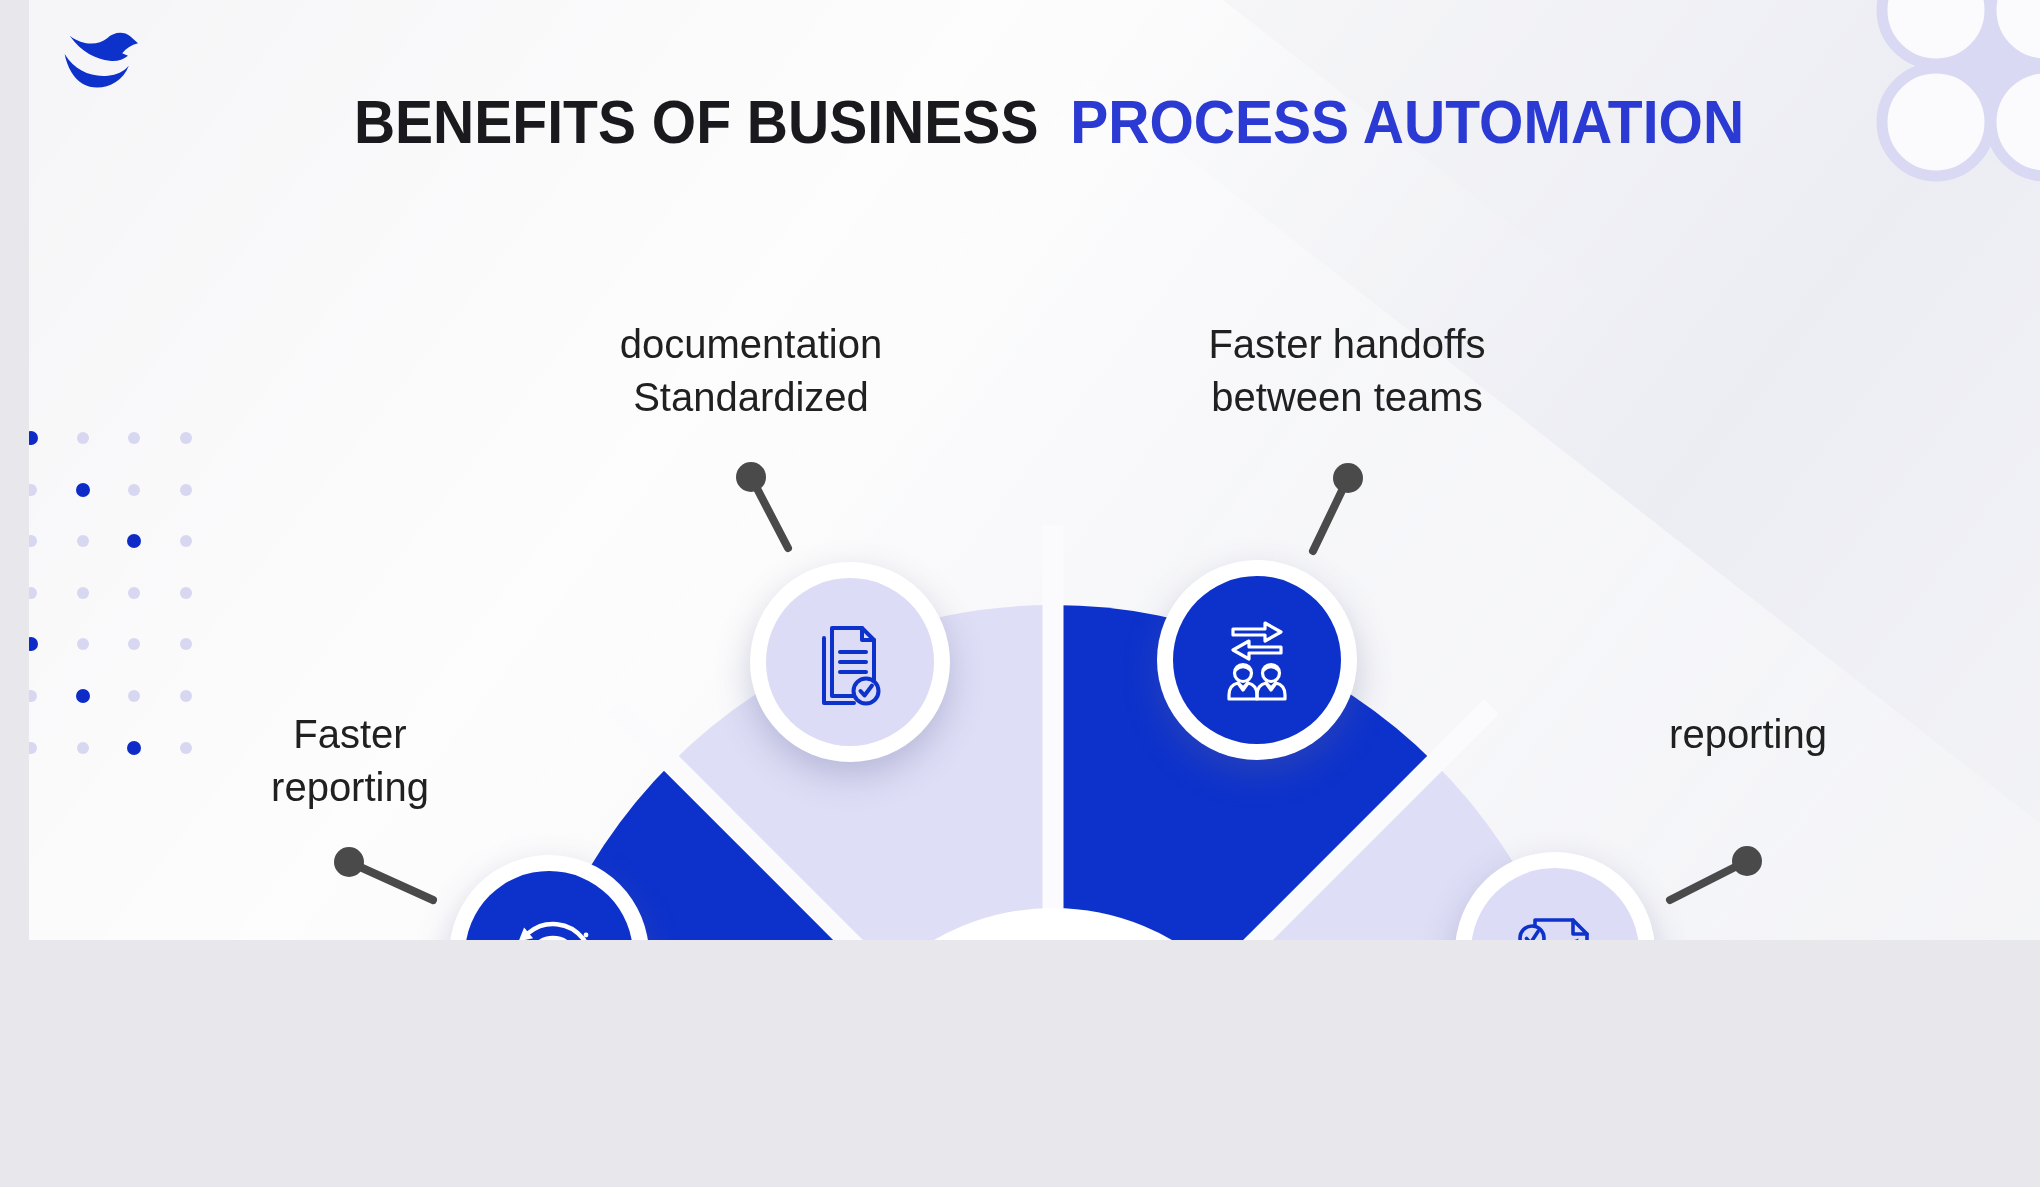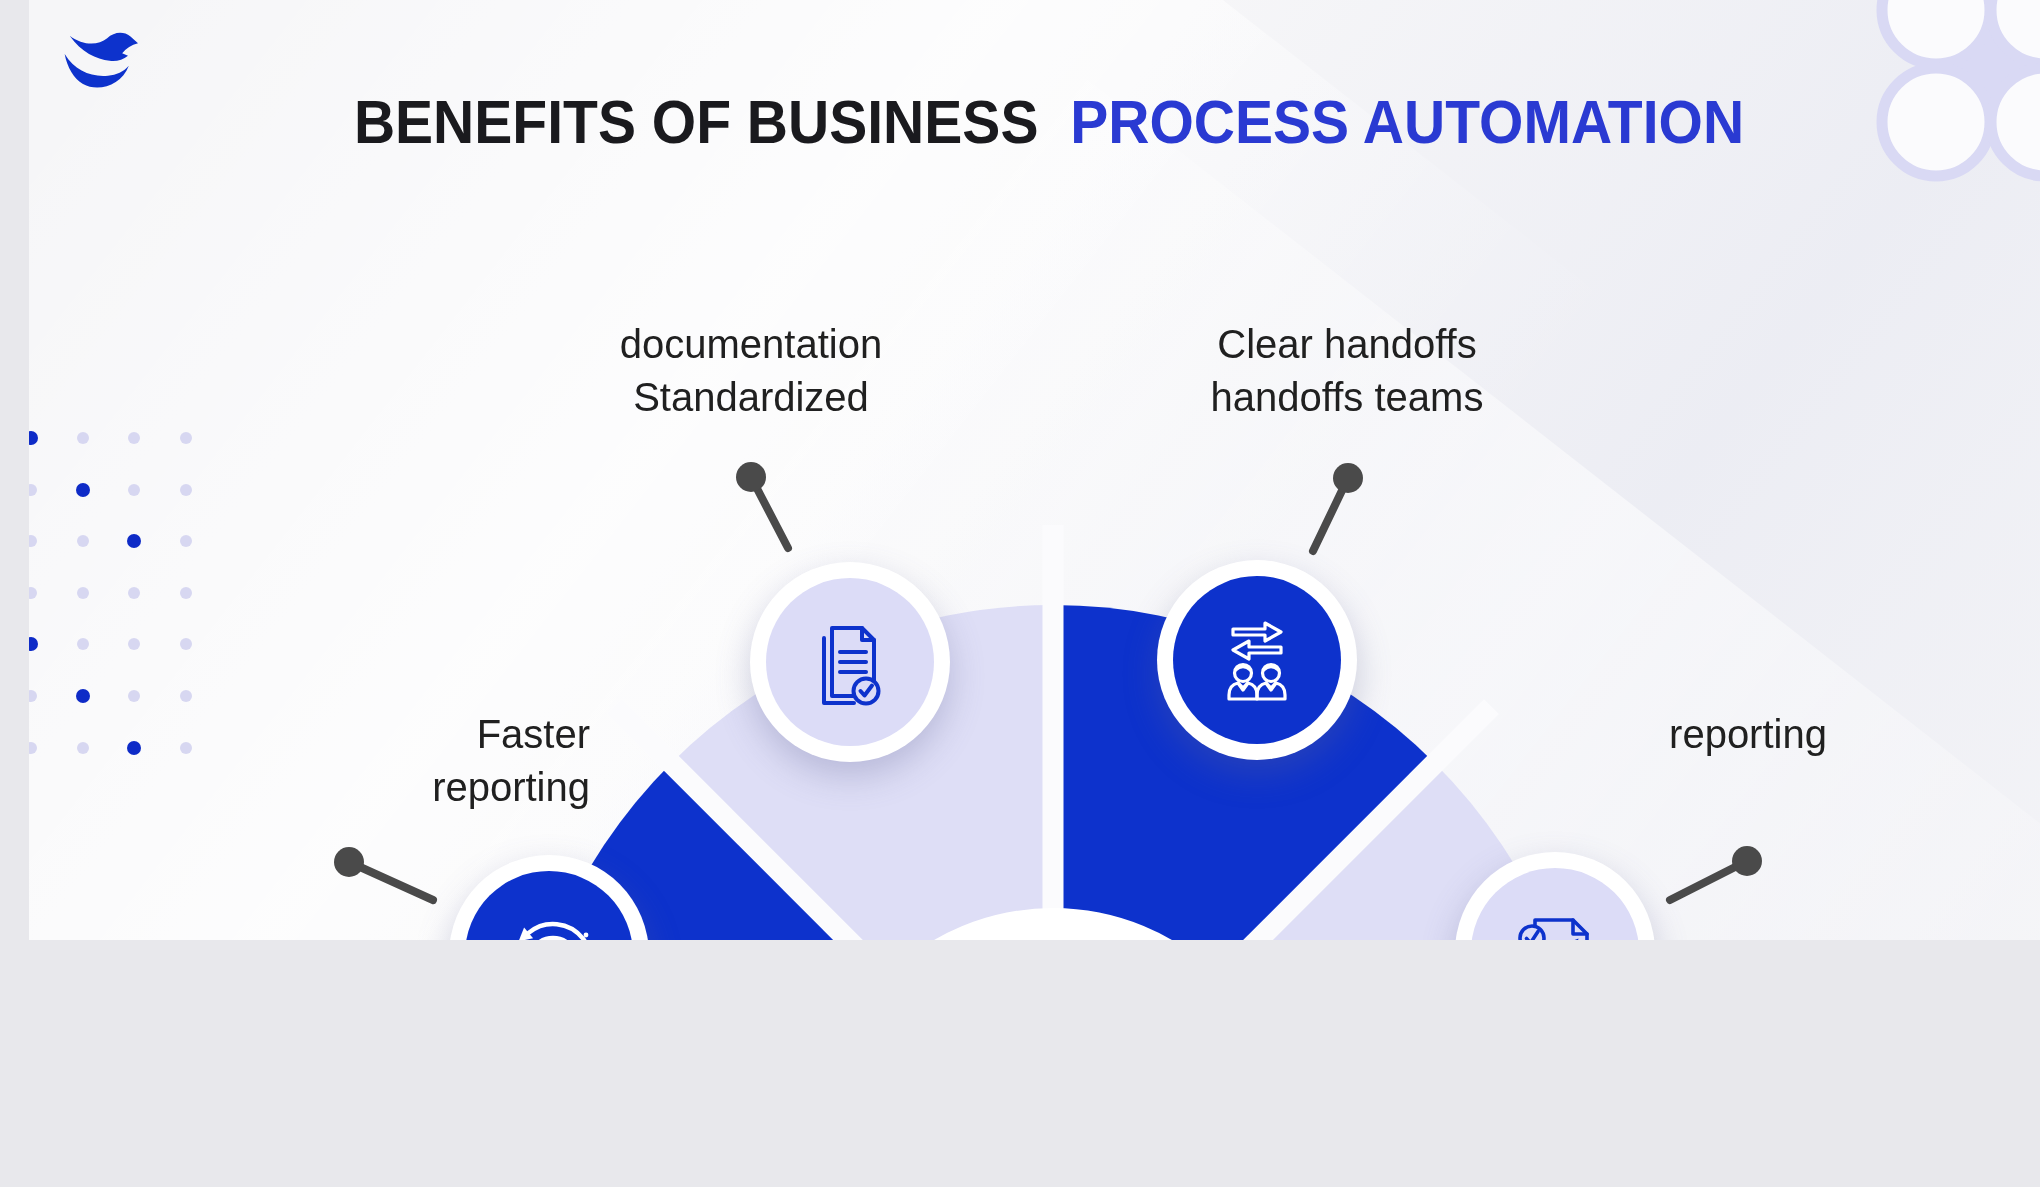--- a/index.html
+++ b/index.html
@@ -152,31 +152,31 @@
       <div class="dot" style="height: 12px; width: 12px; left: -4px; top: 690px; background: var(--c-dot-light);"></div>
       <div class="dot" style="height: 14px; width: 14px; left: 46.6px; top: 689px; background: var(--c-dot-dark);"></div>
       <div class="dot" style="height: 12px; width: 12px; left: 99.2px; top: 690px; background: var(--c-dot-light);"></div>
       <div class="dot" style="height: 12px; width: 12px; left: 150.8px; top: 690px; background: var(--c-dot-light);"></div>
       <div class="dot" style="height: 12px; width: 12px; left: -4px; top: 741.6px; background: var(--c-dot-light);"></div>
       <div class="dot" style="height: 12px; width: 12px; left: 47.6px; top: 741.6px; background: var(--c-dot-light);"></div>
       <div class="dot" style="height: 14px; width: 14px; left: 98.2px; top: 740.6px; background: var(--c-dot-dark);"></div>
       <div class="dot" style="height: 12px; width: 12px; left: 150.8px; top: 741.6px; background: var(--c-dot-light);"></div>
     </div>
 
-  <div class="label" style="left:81px;top:708px;text-align:right;">
+  <div class="label" style="left:81px;top:708px;">
     <div>Faster</div>
     <div>reporting</div>
   </div>
   <div class="label" style="left:482px;top:318px;">
     <div>documentation</div>
     <div>Standardized</div>
   </div>
   <div class="label" style="left:1078px;top:318px;">
-    <div>Clear handoffs</div>
-    <div>handoffs teams</div>
+    <div>Faster handoffs</div>
+    <div>between teams</div>
   </div>
   <div class="label" style="left:1479px;top:708px;">
     <div>reporting</div>
   </div>
 
   <div class="badge" style="left:420px;top:855px;">
     <div class="inner blue">
       <svg width="100" height="100" viewBox="0 0 100 100">
         <g fill="none" stroke="#ffffff" stroke-width="4.4" stroke-linecap="round" stroke-linejoin="round">
           <circle cx="54" cy="57" r="24"></circle>

